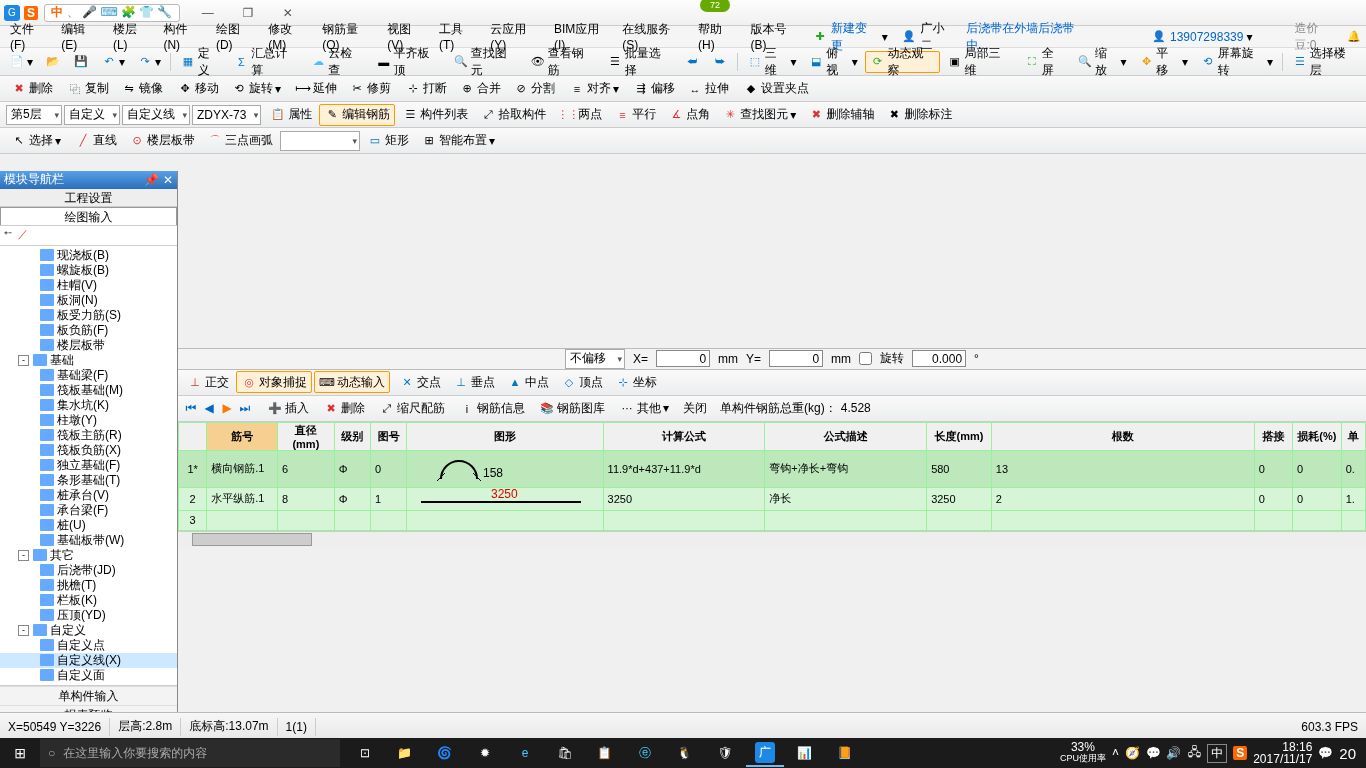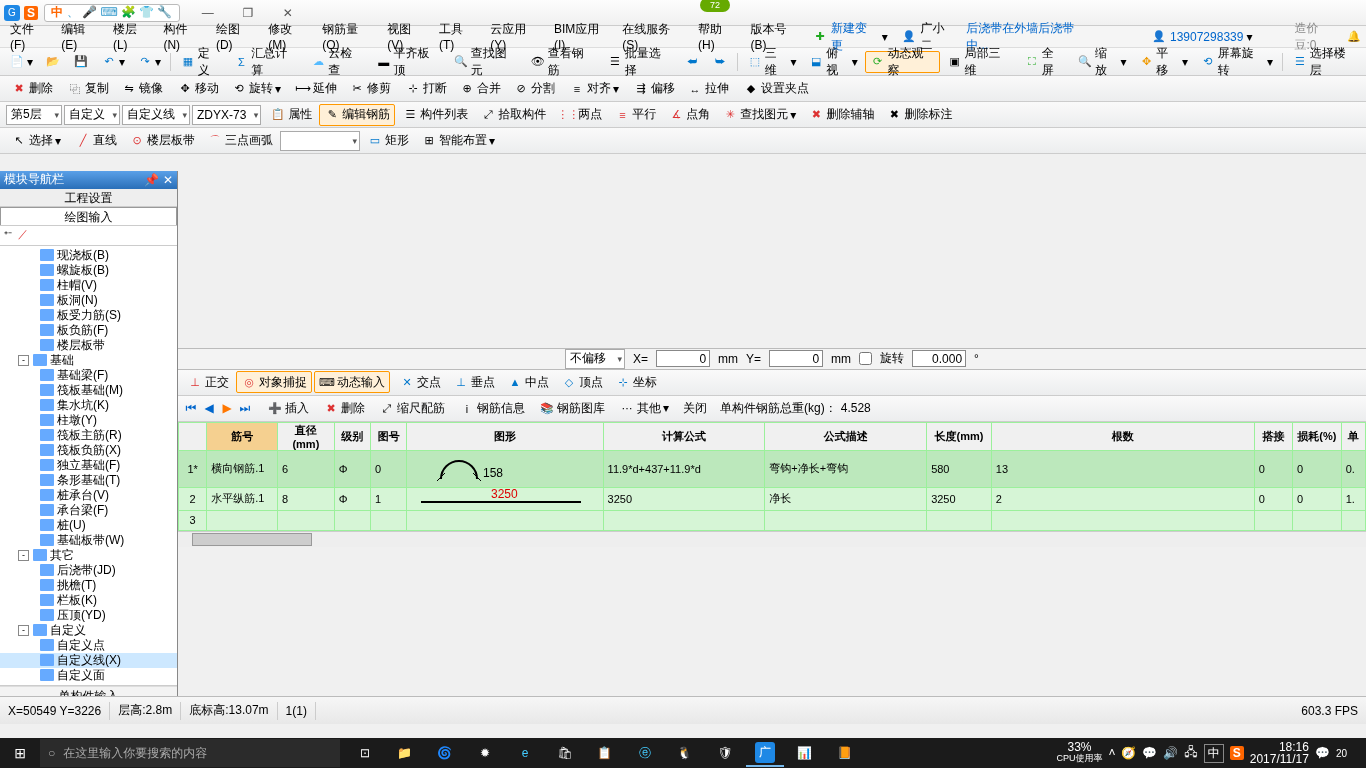--- a/index.html
+++ b/index.html
@@ -69,21 +69,21 @@
 .hscroll { height:16px; background:#eee; border-top:1px solid #ccc; position:relative;}
 .hscroll-thumb { position:absolute; left:14px; top:1px; width:120px; height:13px; background:#cdcdcd; border:1px solid #999;}
 .statusbar { position:absolute; left:0; right:0; bottom:0; height:28px; background:linear-gradient(#f6f6f6,#e8e8e8); border-top:1px solid #bbb; display:flex; align-items:center; }
 .statusbar .seg { padding:0 8px; border-right:1px solid #ccc; height:18px; display:flex; align-items:center;}
 .taskbar { position:absolute; left:0; right:0; bottom:0; height:30px; background:#1b1b1b; display:flex; align-items:center; color:#fff; z-index:200;}
 .taskbar .start { width:40px; text-align:center; font-size:14px;}
 .taskbar .search { flex:0 0 300px; height:28px; background:#2b2b2b; display:flex; align-items:center; padding:0 8px; color:#aaa; gap:8px;}
 .task-icons { display:flex; gap:2px; margin-left:6px;}
 .task-icons .ti { width:38px; height:28px; display:flex; align-items:center; justify-content:center; }
 .task-icons .ti.active { border-bottom:2px solid #76b9ed;}
-.tray { margin-left:auto; display:flex; align-items:center; gap:6px; padding-right:19px; font-size:11px;}
+.tray { margin-left:auto; display:flex; align-items:center; gap:6px; padding-right:10px; font-size:11px;}
 .tray .clock { text-align:right; line-height:12px;}
 svg.viewport-svg { position:absolute; inset:0; }
 </style>
 </head>
 <body>
 
 <div class="titlebar">
   <span class="title-icon">G</span>
   <div class="badge72">72</div>
   <div class="ime">
@@ -686,21 +686,21 @@
             </tr>
           </tbody>
       </table>
       <div class="hscroll">
           <div class="hscroll-thumb"></div>
         </div>
     </div>
   </div>
 </div>
 
-<div class="statusbar" style="bottom:44px">
+<div class="statusbar" style="bottom:28px">
   <div class="seg">X=50549 Y=3226</div>
   <div class="seg">层高:2.8m</div>
   <div class="seg">底标高:13.07m</div>
   <div class="seg">1(1)</div>
   <div style="flex:1"></div>
   <div class="seg" style="border:none">603.3 FPS</div>
 </div>
 
 <div class="taskbar">
   <div class="start">⊞</div>
@@ -735,15 +735,15 @@
     <span>💬</span>
     <span>🔊</span>
     <span>🖧</span>
     <span style="border:1px solid #888;padding:0 3px">中</span>
     <span class="ime-s">S</span>
     <div class="clock">
       <div>18:16</div>
       <div>2017/11/17</div>
     </div>
     <span>💬</span>
-    <span style="font-size:10px">20</span>
+    <span style="font-size:15px">20</span>
   </div>
 </div>
 
 </body></html>

